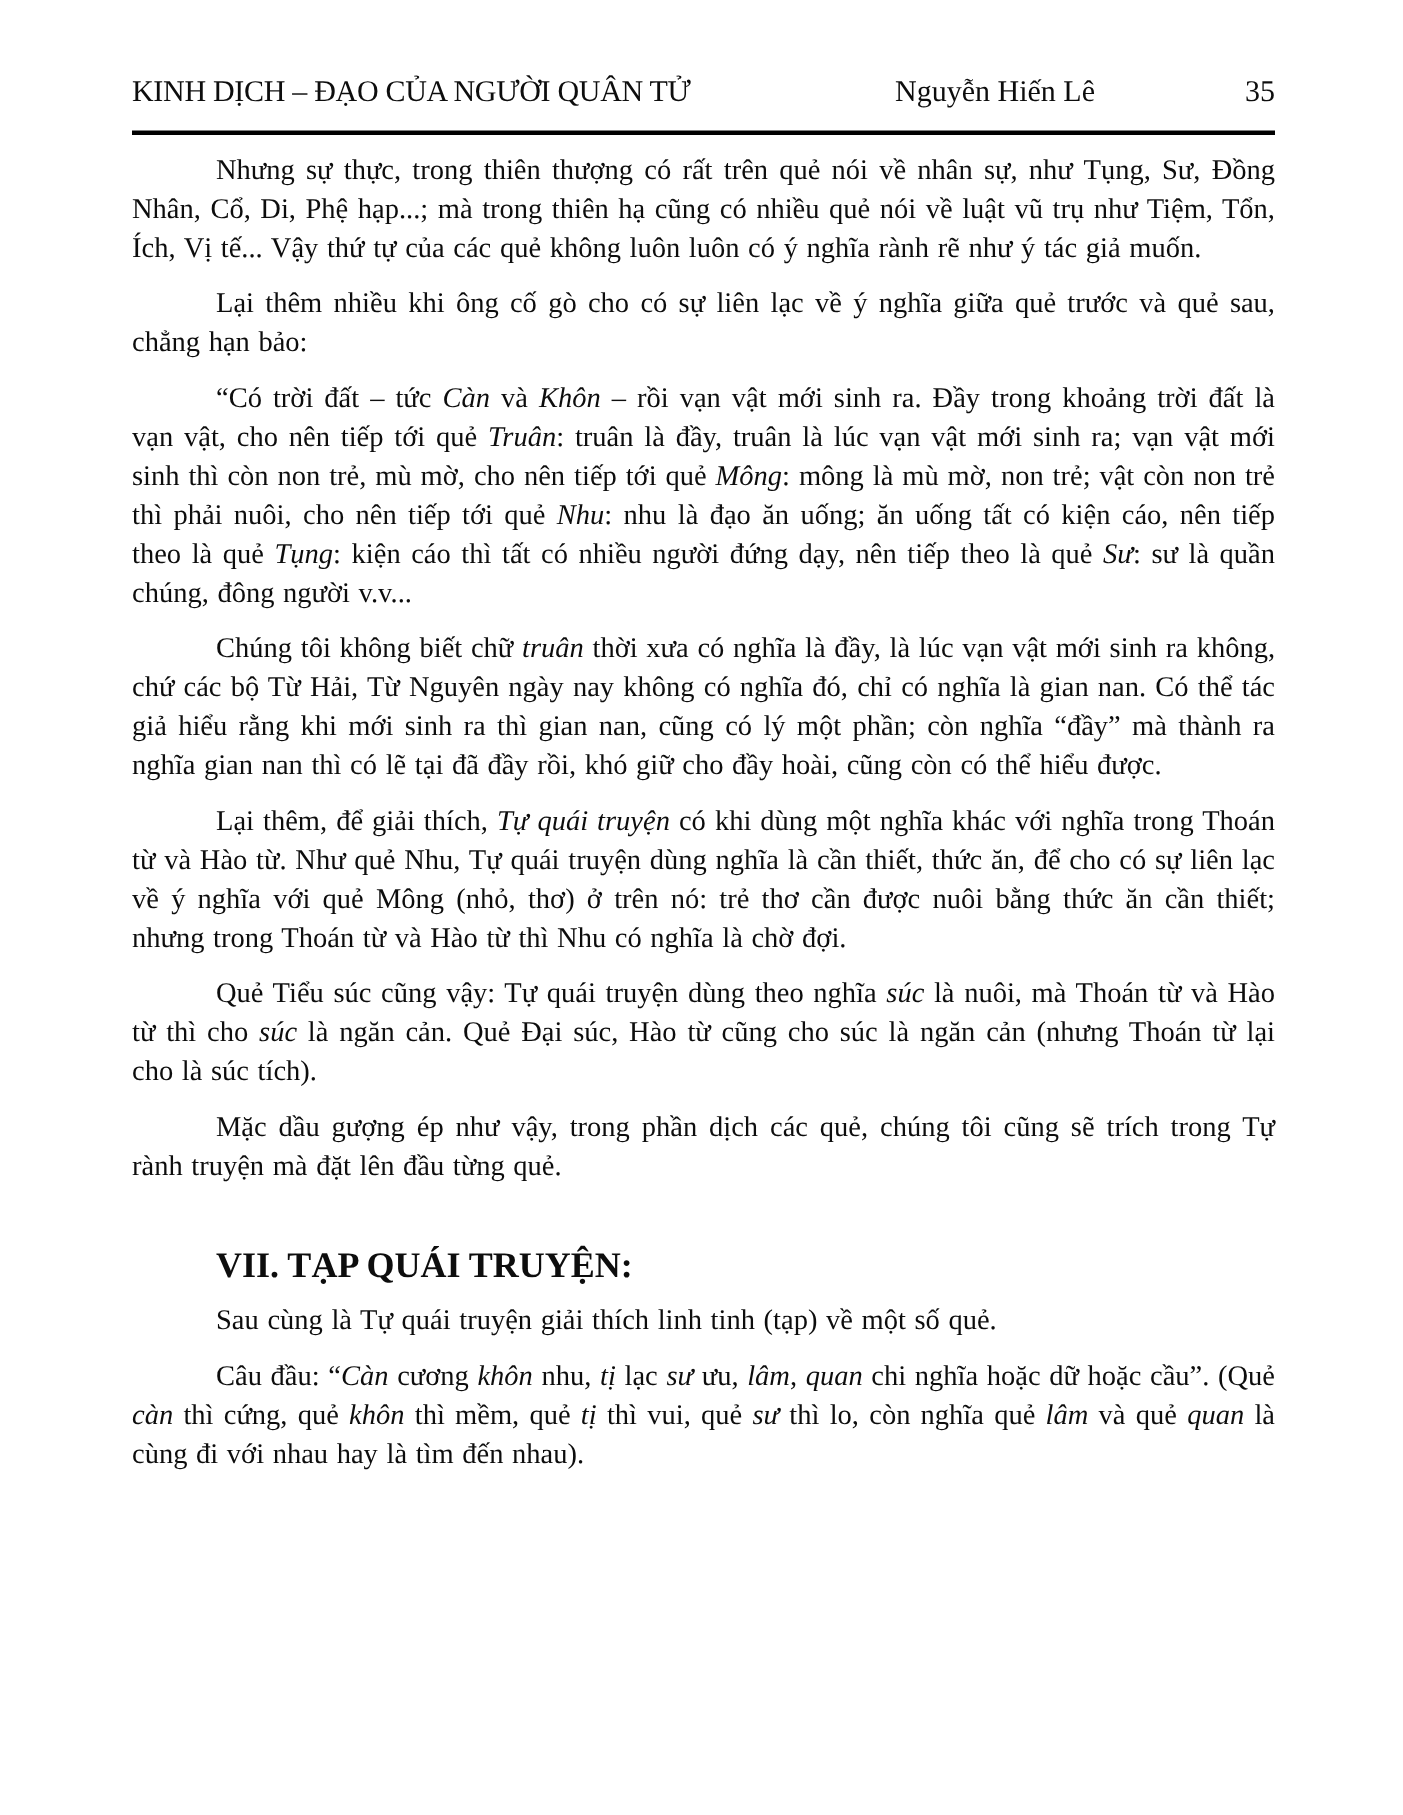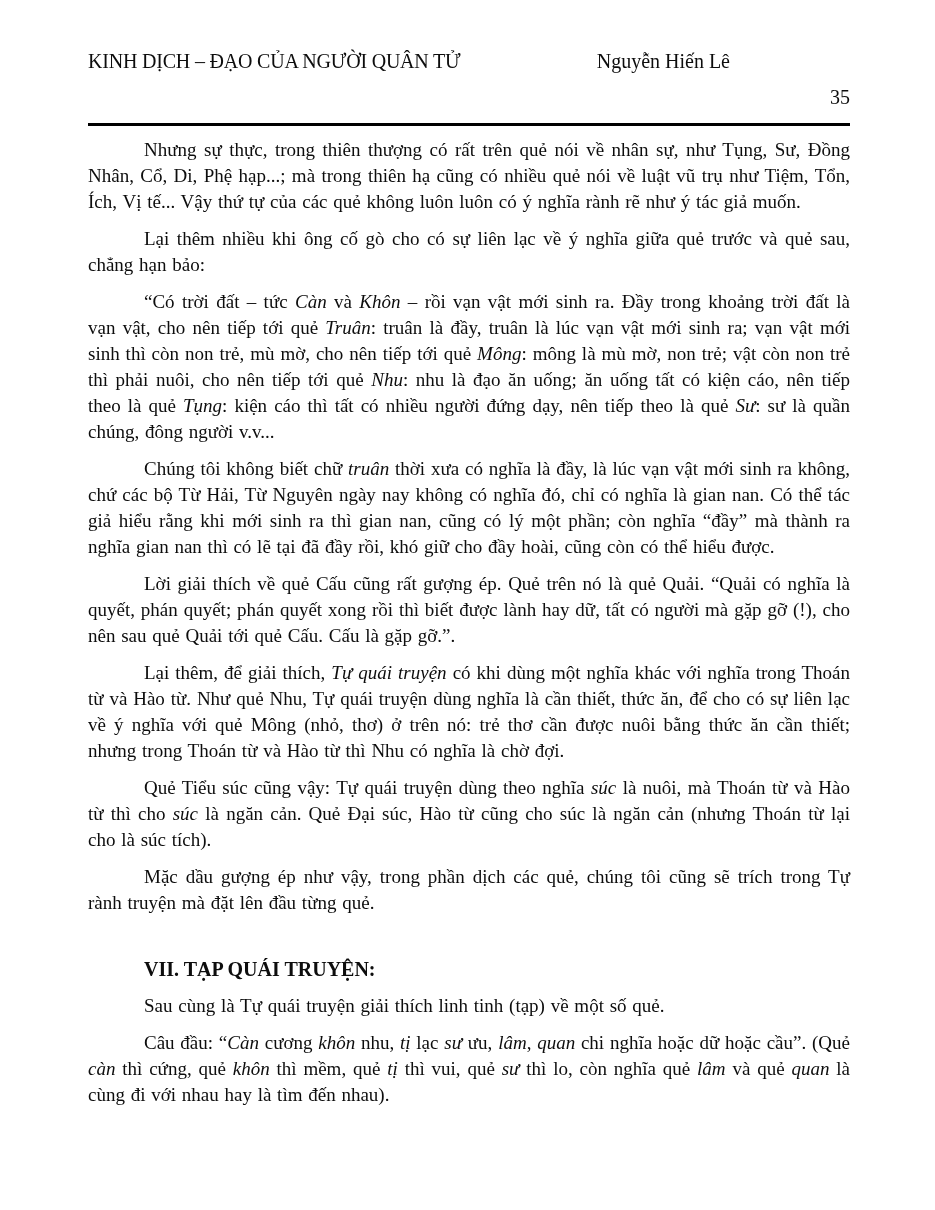--- a/index.html
+++ b/index.html
@@ -23,38 +23,37 @@
     font-size: 20px;
     white-space: nowrap;
   }
   .page-header .book-title {
     flex: 1 1 auto;
     letter-spacing: -0.2px;
   }
   .page-header .author { }
   .page-header .page-number {
     margin-left: 100px;
-    margin-top: 36px;
   }
   .header-rule {
     border: none;
     border-top: 3px solid #000000;
     margin-top: 14px;
     margin-bottom: 8px;
   }
   .page-body p.paragraph {
     font-size: 19px;
     line-height: 26px;
     text-align: justify;
     text-indent: 56px;
     margin-top: 11px;
     word-spacing: 1px;
   }
   .page-body h2.heading {
-    font-size: 20px;
+    font-size: 24px;
     line-height: 26px;
     font-weight: bold;
     margin-top: 40px;
     margin-bottom: 2px;
     padding-left: 56px;
     text-indent: 0;
   }
   .page-body i { }
 </style>
 </head>
@@ -65,21 +64,20 @@
     <span class="book-title">KINH DỊCH – ĐẠO CỦA NGƯỜI QUÂN TỬ</span>
     <span class="author">Nguyễn Hiến Lê</span>
     <span class="page-number">35</span>
   </header>
   <hr class="header-rule">
   <main class="page-body">
       <p class="paragraph"><span>Nhưng sự thực, trong thiên thượng có rất trên quẻ nói về nhân sự, như Tụng, Sư, Đồng Nhân, Cổ, Di, Phệ hạp...; mà trong thiên hạ cũng có nhiều quẻ nói về luật vũ trụ như Tiệm, Tổn, Ích, Vị tế... Vậy thứ tự của các quẻ không luôn luôn có ý nghĩa rành rẽ như ý tác giả muốn.</span></p>
       <p class="paragraph"><span>Lại thêm nhiều khi ông cố gò cho có sự liên lạc về ý nghĩa giữa quẻ trước và quẻ sau, chẳng hạn bảo:</span></p>
       <p class="paragraph"><span>“Có trời đất – tức </span><i>Càn</i><span>  và </span><i>Khôn</i><span> – rồi vạn vật mới sinh ra. Đầy trong khoảng trời đất là vạn vật, cho nên tiếp tới quẻ </span><i>Truân</i><span>: truân là đầy, truân là lúc vạn vật mới sinh ra; vạn vật mới sinh thì còn non trẻ, mù mờ, cho nên tiếp tới quẻ </span><i>Mông</i><span>: mông là mù mờ, non trẻ; vật còn non trẻ thì phải nuôi, cho nên tiếp tới quẻ </span><i>Nhu</i><span>: nhu là đạo ăn uống; ăn uống tất có kiện cáo, nên tiếp theo là quẻ </span><i>Tụng</i><span>: kiện cáo thì tất có nhiều người đứng dạy, nên tiếp theo là quẻ </span><i>Sư</i><span>: sư là quần chúng, đông người v.v...</span></p>
       <p class="paragraph"><span>Chúng tôi không biết chữ </span><i>truân</i><span> thời xưa có nghĩa là đầy, là lúc vạn vật mới sinh ra không, chứ các bộ Từ Hải, Từ Nguyên ngày nay không có nghĩa đó, chỉ có nghĩa là gian nan. Có thể tác giả hiểu rằng khi mới sinh ra thì gian nan, cũng có lý một phần; còn nghĩa “đầy” mà thành ra nghĩa gian nan thì có lẽ tại đã đầy rồi, khó giữ cho đầy hoài, cũng còn có thể hiểu được.</span></p>
-      <p class="paragraph"><span>Lời giải thích về quẻ Cấu cũng rất gượng ép. Quẻ trên nó là quẻ Quải. “Quải có nghĩa là quyết, phán quyết; phán quyết xong rồi thì biết được lành hay dữ, tất có người mà gặp gỡ (!), cho nên sau quẻ Quải tới quẻ Cấu. Cấu là gặp gỡ.”.</span></p>
       <p class="paragraph"><span>Lại thêm, để giải thích, </span><i>Tự quái truyện</i><span> có khi dùng một nghĩa khác với nghĩa trong Thoán từ và Hào từ. Như quẻ Nhu, Tự quái truyện dùng nghĩa là cần thiết, thức ăn, để cho có sự liên lạc về ý nghĩa với quẻ Mông (nhỏ, thơ) ở trên nó: trẻ thơ cần được nuôi bằng thức ăn cần thiết; nhưng trong Thoán từ và Hào từ thì Nhu có nghĩa là chờ đợi.</span></p>
       <p class="paragraph"><span>Quẻ Tiểu súc cũng vậy: Tự quái truyện dùng theo nghĩa  </span><i>súc</i><span> là nuôi, mà Thoán từ và Hào từ thì cho </span><i>súc</i><span> là ngăn cản. Quẻ Đại súc, Hào từ cũng cho súc là ngăn cản (nhưng Thoán từ lại cho là súc tích).</span></p>
       <p class="paragraph"><span>Mặc dầu gượng ép như vậy, trong phần dịch các quẻ, chúng tôi cũng sẽ trích trong Tự rành truyện mà đặt lên đầu từng quẻ.</span></p>
       <h2 class="heading"><span>VII. TẠP QUÁI TRUYỆN:</span></h2>
       <p class="paragraph"><span>Sau cùng là Tự quái truyện giải thích linh tinh (tạp) về một số quẻ.</span></p>
       <p class="paragraph"><span>Câu đầu: “</span><i>Càn</i><span> cương </span><i>khôn</i><span> nhu, </span><i>tị</i><span> lạc </span><i>sư</i><span> ưu, </span><i>lâm</i><span>, </span><i>quan</i><span> chi nghĩa hoặc dữ hoặc cầu”. (Quẻ </span><i>càn</i><span> thì cứng, quẻ </span><i>khôn</i><span> thì mềm, quẻ </span><i>tị</i><span> thì vui, quẻ </span><i>sư</i><span> thì lo, còn nghĩa quẻ </span><i>lâm</i><span> và quẻ </span><i>quan</i><span> là cùng đi với nhau hay là tìm đến nhau).</span></p>
     </main>
 </div>
 
 </body></html>

